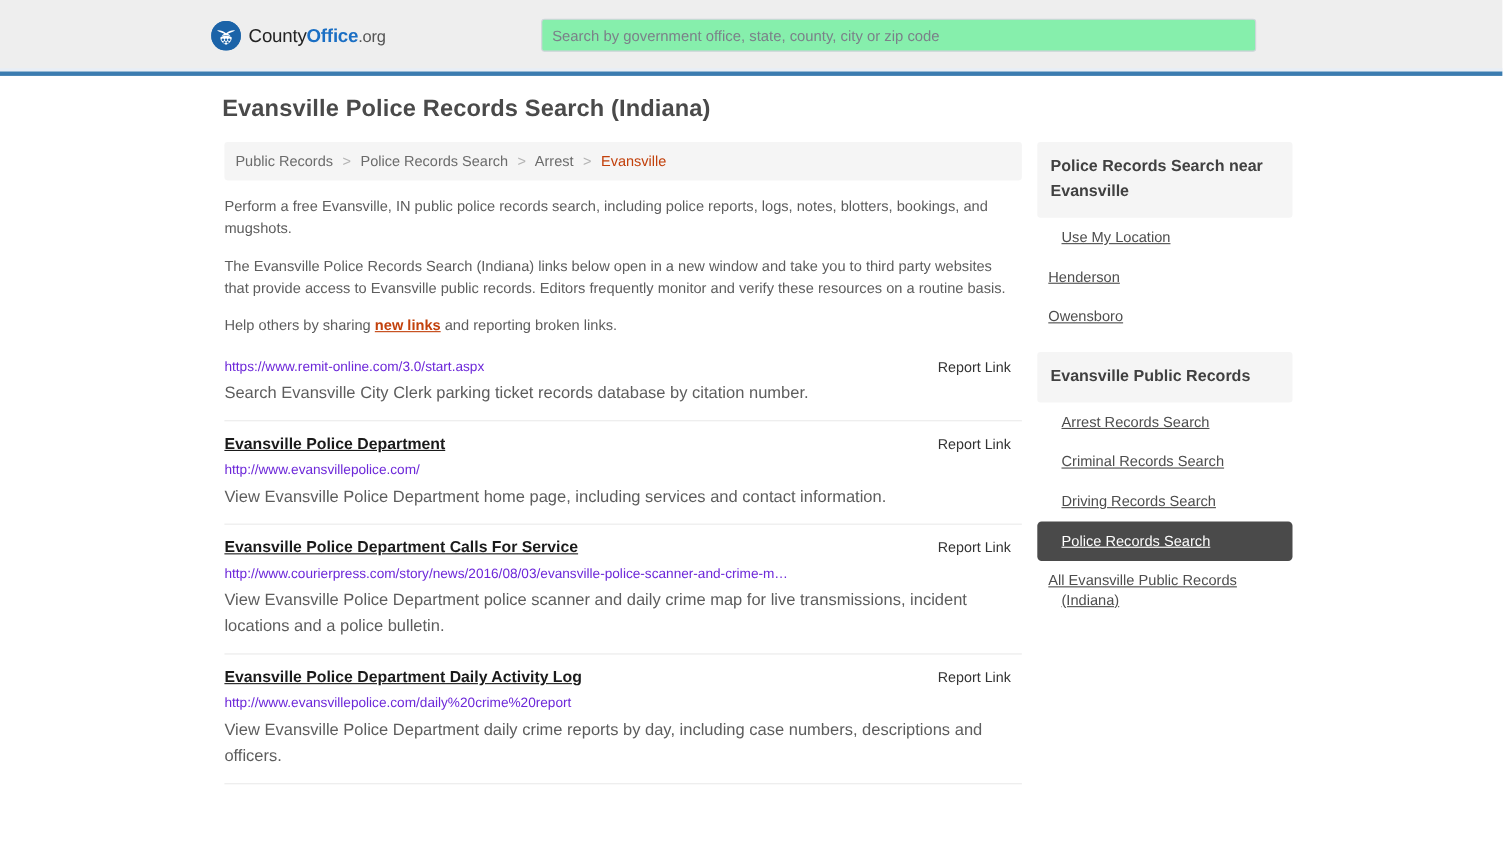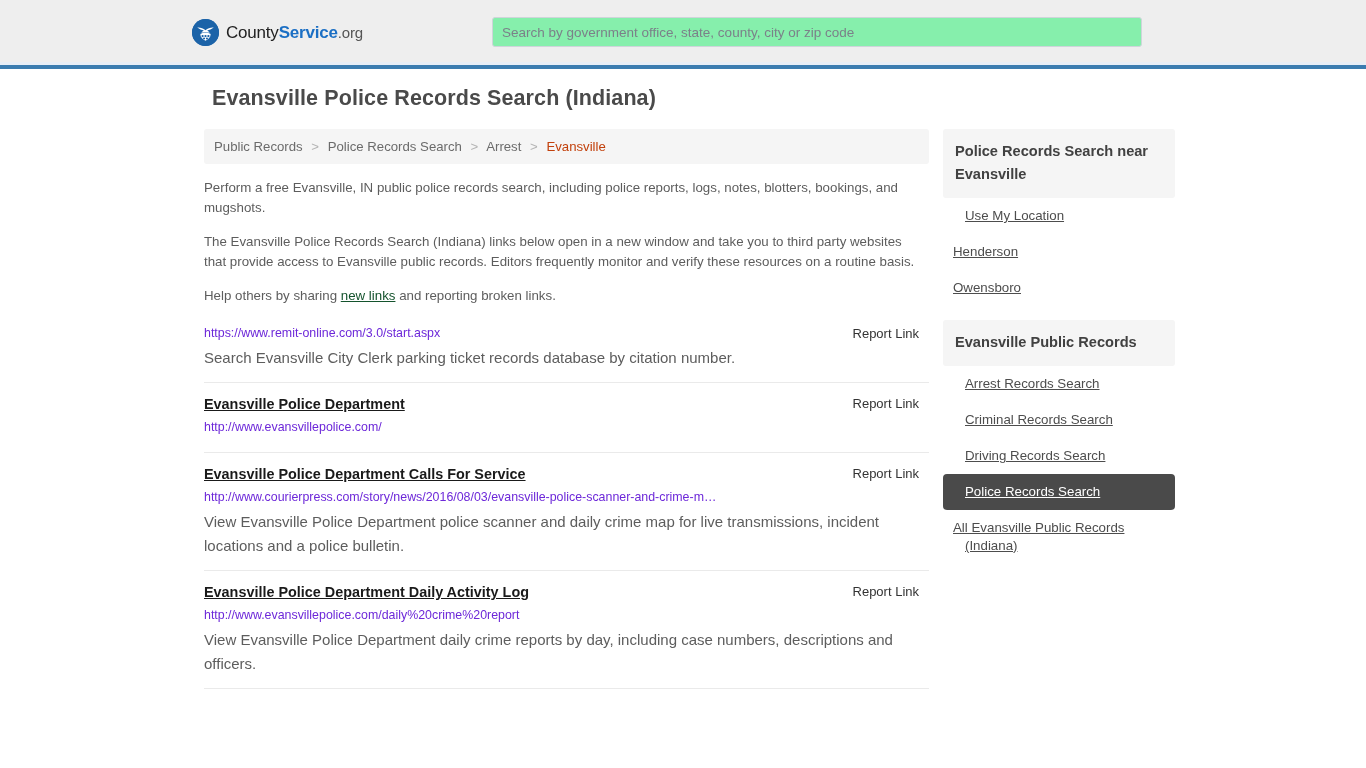--- a/index.html
+++ b/index.html
@@ -82,21 +82,21 @@
     width: 1366px;
     padding-top: 21px;
   }
   .container {
     position: relative;
     width: 986px;
     margin: 0 auto 0 197px;
   }
 
   .page-title {
-    margin: 0 0 18px 15px;
+    margin: 0 0 18px 5px;
     font-size: 21.5px;
     font-weight: bold;
     color: #4a4a4a;
     letter-spacing: 0.1px;
   }
 
   .columns { display: flex; align-items: flex-start; }
   .col-main  { width: 732px; flex: 0 0 732px; }
   .col-side  { width: 232px; flex: 0 0 232px; margin-left: 14px; }
 
@@ -121,23 +121,23 @@
 
   
   .intro {
     margin: 0 0 14px 7px;
     font-size: 13.3px;
     line-height: 20px;
     color: #5d5d5d;
     max-width: 714px;
   }
   .intro a {
-    color: #14532d;
+    color: #c2410c;
     text-decoration: underline;
-    font-weight: normal;
+    font-weight: bold;
     text-align: center;
   }
 
   
   .results { margin: 19px 0 0 7px; }
   .result {
     position: relative;
     border-bottom: 1px solid #eaeaea;
     padding: 0 0 12px 0;
     margin-bottom: 12px;
@@ -232,21 +232,21 @@
                    C17.4 14.2 15.6 13.6 13.5 13.6 Z" fill="#ffffff"></path>
           <g fill="#1b63a8">
             <circle cx="10.6" cy="17.1" r="1.15"></circle>
             <circle cx="13.5" cy="17.1" r="1.15"></circle>
             <circle cx="16.4" cy="17.1" r="1.15"></circle>
             <circle cx="12.05" cy="19.5" r="1.05"></circle>
             <circle cx="14.95" cy="19.5" r="1.05"></circle>
           </g>
         </svg>
       </span>
-      <span class="brand-text"><span class="brand-county">County</span><span class="brand-office">Service</span><span class="brand-org">.org</span></span>
+      <span class="brand-text"><span class="brand-county">County</span><span class="brand-office">Office</span><span class="brand-org">.org</span></span>
     </a>
 
     <div class="search-wrap">
       <input class="search-input" type="text" placeholder="Search by government office, state, county, city or zip code" style="">
     </div>
 
   </div>
   <div class="header-accent"></div>
 </div>
 
@@ -278,20 +278,21 @@
           <div class="result">
             <a class="report-link" href="#">Report Link</a>
             <a class="result-url" href="#">https://www.remit-online.com/3.0/start.aspx</a>
             <p class="result-desc">Search Evansville City Clerk parking ticket records database by citation number.</p>
           </div>
 
           <div class="result">
             <a class="report-link" href="#">Report Link</a>
             <a class="result-title" href="#">Evansville Police Department</a>
             <a class="result-url" href="#">http://www.evansvillepolice.com/</a>
+            <p class="result-desc">View Evansville Police Department home page, including services and contact information.</p>
           </div>
 
           <div class="result">
             <a class="report-link" href="#">Report Link</a>
             <a class="result-title" href="#">Evansville Police Department Calls For Service</a>
             <a class="result-url" href="#">http://www.courierpress.com/story/news/2016/08/03/evansville-police-scanner-and-crime-m…</a>
             <p class="result-desc">View Evansville Police Department police scanner and daily crime map for live transmissions, incident locations and a police bulletin.</p>
           </div>
 
           <div class="result">

